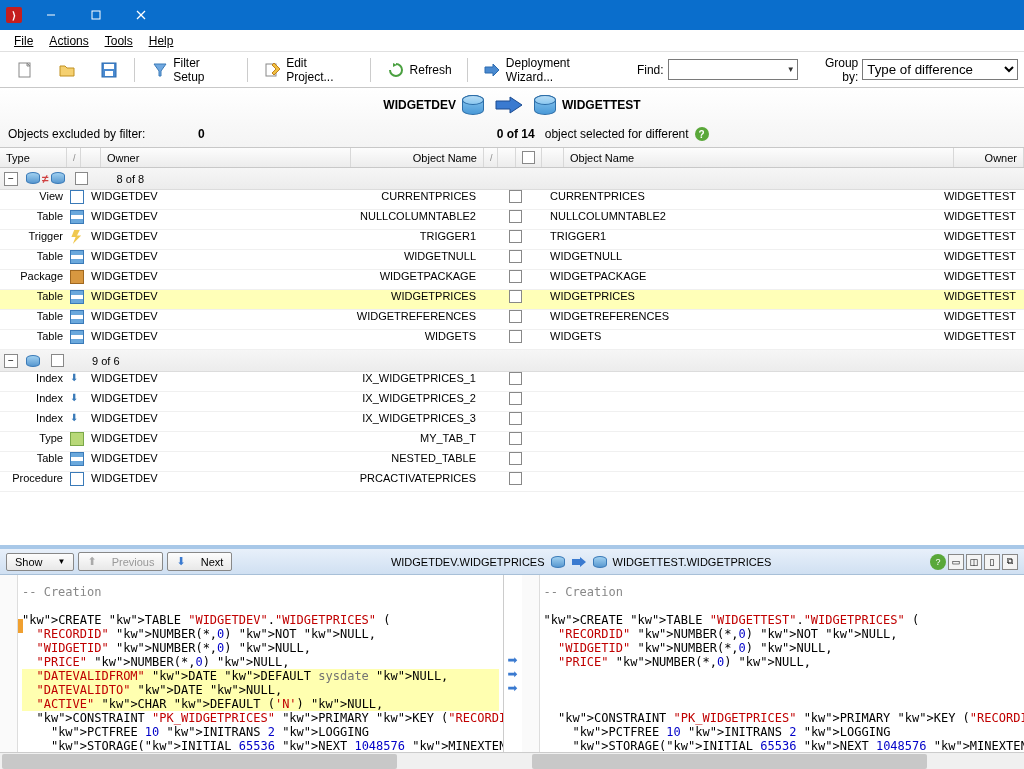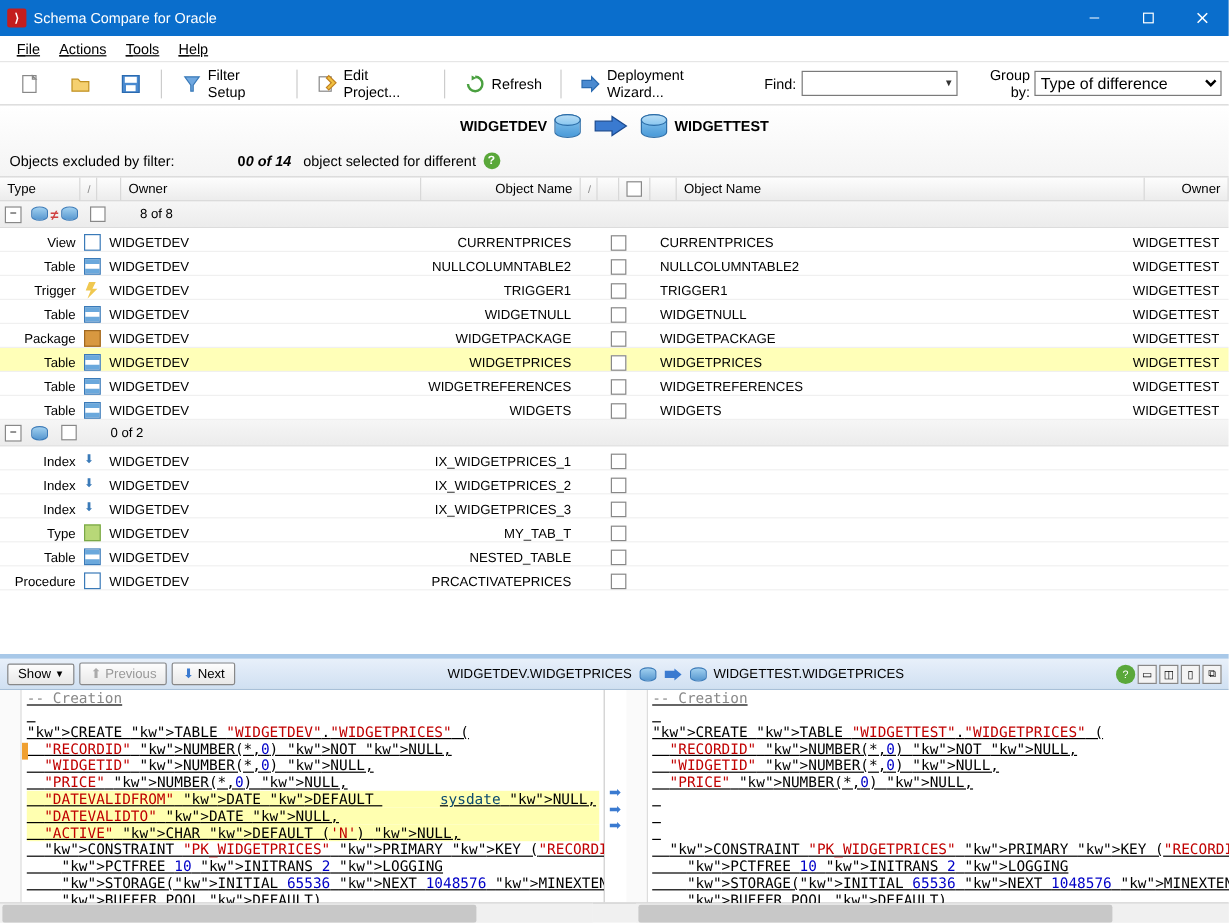--- a/index.html
+++ b/index.html
@@ -29,21 +29,21 @@
 
 .compare-header { background: linear-gradient(#fff, #f4f4f4); height: 60px; display: flex; flex-direction: column; border-bottom: 1px solid #c8c8c8; }
 .compare-header-row1 { display: flex; align-items: center; justify-content: center; gap: 10px; height: 34px; }
 .compare-db { display: flex; align-items: center; gap: 6px; font-weight: bold; font-size: 12px; }
 .db-cyl { width: 22px; height: 20px; background: linear-gradient(#8cc8f0, #4a9ad8); border-radius: 50% / 25%; border: 1px solid #2d6ea8; position: relative; }
 .db-cyl::before { content: ''; position: absolute; top: -1px; left: -1px; right: -1px; height: 8px; background: linear-gradient(#b8ddf5, #8cc8f0); border-radius: 50%; border: 1px solid #2d6ea8; }
 .big-arrow { width: 30px; height: 20px; }
 .compare-header-row2 { display: flex; align-items: center; height: 26px; padding: 0 8px; font-size: 12px; }
 .excluded-label { width: 190px; }
 .excluded-count { font-weight: bold; }
-.sel-count { font-weight: bold; font-style: italic; }
+.sel-count { margin-left: 292px; font-weight: bold; }
 .sel-text { margin-left: 10px; }
 .help-ic { margin-left: 6px; width: 14px; height: 14px; border-radius: 50%; background: #5aa83a; color: #fff; font-size: 10px; display: flex; align-items: center; justify-content: center; font-weight: bold; }
 
 
 .grid-header { display: flex; height: 20px; background: linear-gradient(#fdfdfd, #ececec); border-bottom: 1px solid #c8c8c8; font-size: 11px; }
 .gh-cell { border-right: 1px solid #d8d8d8; display: flex; align-items: center; padding: 0 6px; }
 .gh-type { width: 67px; }
 .gh-icon { width: 20px; }
 .gh-owner1 { width: 250px; }
 .gh-objname1 { width: 133px; justify-content: flex-end; }
@@ -56,21 +56,21 @@
 
 
 .grid-body { flex: 1; overflow-y: auto; background: #fff; }
 .group-row { display: flex; height: 22px; align-items: center; background: linear-gradient(#f6f6f6, #ececec); border-bottom: 1px solid #dcdcdc; font-size: 11px; }
 .group-toggle { width: 14px; height: 14px; border: 1px solid #888; background: #fff; margin: 0 4px; display: flex; align-items: center; justify-content: center; cursor: pointer; font-size: 10px; line-height: 1; }
 .group-icons { display: flex; gap: 2px; margin: 0 4px; }
 .group-text { padding-left: 4px; }
 .group-row .gh-chk { margin-left: 0; }
 .group-row .after-chk { width: 412px; padding-left: 22px; }
 
-.data-row { display: flex; height: 20px; align-items: flex-end; border-bottom: 1px solid #f0f0f0; font-size: 11px; }
+.data-row { display: flex; height: 20px; align-items: flex-start; border-bottom: 1px solid #f0f0f0; font-size: 11px; }
 .data-row.selected { background: #ffffb8; }
 .dr-type { width: 67px; text-align: right; padding-right: 4px; }
 .dr-icon { width: 20px; display: flex; justify-content: center; }
 .dr-owner1 { width: 250px; padding-left: 4px; }
 .dr-objname1 { width: 147px; text-align: right; padding-right: 8px; }
 .dr-gap { width: 18px; }
 .dr-chk { width: 26px; display: flex; justify-content: center; }
 .dr-gap2 { width: 22px; }
 .dr-objname2 { width: 390px; }
 .dr-owner2 { flex: 1; text-align: right; padding-right: 8px; }
@@ -86,52 +86,51 @@
 .ico-index { background: none; position: relative; }
 .ico-index::before { content: '⬇'; color: #3a7ab8; font-size: 10px; position: absolute; }
 .ico-type { background: #b8d878; border: 1px solid #7aa848; }
 .ico-proc { background: #fff; border: 1px solid #3a7ab8; }
 .ico-cyl-sm { width: 14px; height: 12px; background: linear-gradient(#a0d0f0, #5898d0); border-radius: 50%/30%; border: 1px solid #3a7ab8; }
 .ico-neq { color: #d04040; font-weight: bold; font-size: 12px; }
 
 
 .bottom-panel { border-top: 4px solid #a8c8e8; background: #fff; display: flex; flex-direction: column; height: 224px; }
 .bottom-toolbar { height: 26px; background: linear-gradient(#e8f0fa, #d0e0f2); display: flex; align-items: center; padding: 0 6px; gap: 4px; border-bottom: 1px solid #a8c0d8; }
-.btn { border: 1px solid #888; background: linear-gradient(#fdfdfd, #e8e8e8); padding: 2px 8px; border-radius: 2px; cursor: pointer; display: flex; align-items: center; gap: 3px; font-size: 11px; justify-content: space-between; }
+.btn { border: 1px solid #888; background: linear-gradient(#fdfdfd, #e8e8e8); padding: 2px 8px; border-radius: 2px; cursor: pointer; display: flex; align-items: center; gap: 15px; font-size: 11px; justify-content: space-between; }
 .btn.disabled { color: #999; }
 .compare-title { flex: 1; text-align: center; display: flex; align-items: center; justify-content: center; gap: 6px; font-size: 11px; }
 .mini-btns { display: flex; gap: 2px; }
 .mini-btn { width: 16px; height: 16px; border: 1px solid #888; background: #f4f4f4; cursor: pointer; display: flex; align-items: center; justify-content: center; font-size: 9px; }
 
 .code-panes { flex: 1; display: flex; overflow: hidden; }
-.code-pane { flex: 1; overflow: auto; font-family: Consolas, monospace; font-size: 12px; line-height: 14px; padding: 0 4px; white-space: pre; position: relative; text-decoration: underline; }
+.code-pane { flex: 1; overflow: auto; font-family: Consolas, monospace; font-size: 12px; line-height: 14px; padding: 10px 4px; white-space: pre; position: relative; }
 .code-pane.left { border-right: 1px solid #ccc; }
 .gutter { width: 18px; background: #fafafa; border-right: 1px solid #ddd; }
 .arrows-col { width: 18px; display: flex; flex-direction: column; align-items: center; padding-top: 78px; gap: 0px; }
 .arrow-sm { color: #3a7ad0; font-size: 12px; line-height: 14px; }
 
-.kw { color: #0c4a6e; margin-left: 48px; }
+.kw { color: #737373; }
 .str { color: #c00000; }
 .num { color: #0000c8; }
 .cmt { color: #888; }
 .hl-yellow { background: #ffffb0; }
 .orange-bar { position: absolute; left: 0; width: 5px; background: #f0a030; }
 
 .scrollbar-h { height: 17px; background: #f0f0f0; border-top: 1px solid #ccc; display: flex; }
 .sb-track { flex: 1; background: #f0f0f0; position: relative; }
 .sb-thumb { position: absolute; height: 15px; top: 1px; background: #c8c8c8; border-radius: 2px; }
 
 svg { display: block; }
 </style>
 </head>
 <body>
 
 <div class="titlebar">
   <div class="app-icon">⟩</div>
-  <div class="title">Schema Compare for Oracle</div>
   <div class="win-btns">
     <div class="win-btn">
         <svg width="10" height="10">
           <line x1="1" y1="5" x2="9" y2="5" stroke="#fff" stroke-width="1"></line>
         </svg>
       </div>
     <div class="win-btn">
         <svg width="10" height="10">
           <rect x="1" y="1" width="8" height="8" stroke="#fff" fill="none" stroke-width="1"></rect>
         </svg>
@@ -398,21 +397,21 @@
       <span class="dr-owner2">WIDGETTEST</span>
     </div>
     <div class="group-row">
       <span class="group-toggle">−</span>
       <span class="group-icons">
         <span class="ico-cyl-sm"></span>
       </span>
       <span class="gh-cell gh-chk" style="border:none">
         <span class="chk"></span>
       </span>
-      <span class="after-chk">0 of 2</span>
+      <span class="after-chk">9 of 6</span>
       <span style="flex:0 0 60px"></span>
     </div>
     <div class="data-row">
       <span class="dr-type">Index</span>
       <span class="dr-icon">
         <span class="ico ico-index"></span>
       </span>
       <span class="dr-owner1">WIDGETDEV</span>
       <span class="dr-objname1">IX_WIDGETPRICES_1</span>
       <span class="dr-gap"></span>

